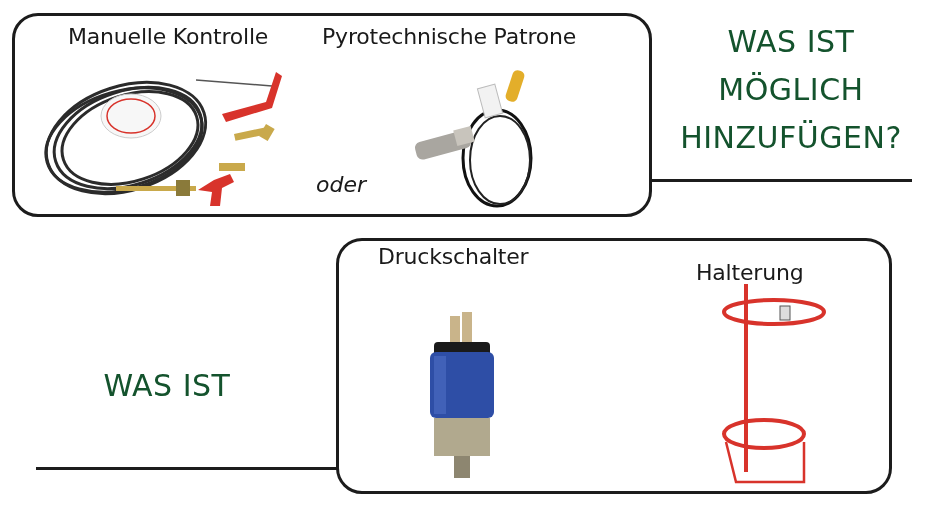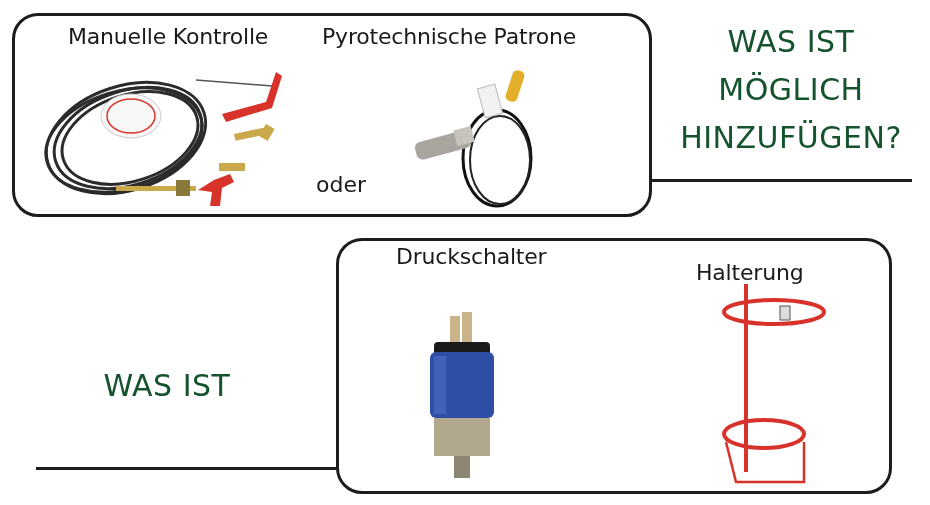--- a/index.html
+++ b/index.html
@@ -2,21 +2,21 @@
 <html><head>
   <meta charset="utf-8">
   <style>
     html, body { margin:0; padding:0; background:#ffffff; }
     body { width:930px; height:505px; position:relative; overflow:hidden;
            font-family:"DejaVu Sans", sans-serif; color:#1a1a1a; }
     .box { position:absolute; border:3px solid #1c1c1c; border-radius:26px; background:#fff; box-sizing:border-box; }
     .label { position:absolute; font-size:22px; white-space:nowrap; color:#1a1a1a; letter-spacing:-0.2px; }
     .big { position:absolute; font-size:30px; text-align:center; line-height:48px; color:#14532d; letter-spacing:0.5px; }
     .rule { position:absolute; height:3px; background:#1c1c1c; }
-    .oder { position:absolute; font-size:22px; color:#1a1a1a; }
+    .oder { position:absolute; font-style:italic; font-size:22px; color:#1a1a1a; }
     svg { position:absolute; overflow:visible; }
   </style>
 </head>
 <body>
 
 <div class="box" style="left:12px;top:13px;width:640px;height:204px;"></div>
 <div class="label" style="left:40px;top:24px;margin-left:28px;">Manuelle Kontrolle</div>
 <div class="label" style="left:322px;top:24px;">Pyrotechnische Patrone</div>
 <div class="oder" style="left:316px;top:172px;">oder</div>
 
@@ -53,21 +53,21 @@
 </svg>
 
 <div class="big" style="left:660px;top:18px;width:262px;">
   <div>WAS IST</div>
   <div>MÖGLICH</div>
   <div>HINZUFÜGEN?</div>
 </div>
 <div class="rule" style="left:650px;top:179px;width:262px;"></div>
 
 <div class="box" style="left:336px;top:238px;width:556px;height:256px;"></div>
-<div class="label" style="left:396px;top:244px;">Druckschalter</div>
+<div class="label" style="left:378px;top:244px;">Druckschalter</div>
 <div class="label" style="left:696px;top:244px;margin-top:16px;">Halterung</div>
 
 <svg style="left:420px;top:312px;" width="90" height="170">
   <rect x="30" y="4" width="10" height="28" fill="#c9b48a"></rect>
   <rect x="42" y="0" width="10" height="32" fill="#c9b48a"></rect>
   <rect x="14" y="30" width="56" height="14" rx="4" fill="#1a1a1a"></rect>
   <rect x="10" y="40" width="64" height="66" rx="6" fill="#2e4ea6"></rect>
   <rect x="14" y="44" width="12" height="58" fill="#4f6ec4" opacity="0.6"></rect>
   <rect x="14" y="106" width="56" height="38" fill="#b1a98e"></rect>
   <rect x="34" y="144" width="16" height="22" fill="#8d8670"></rect>

